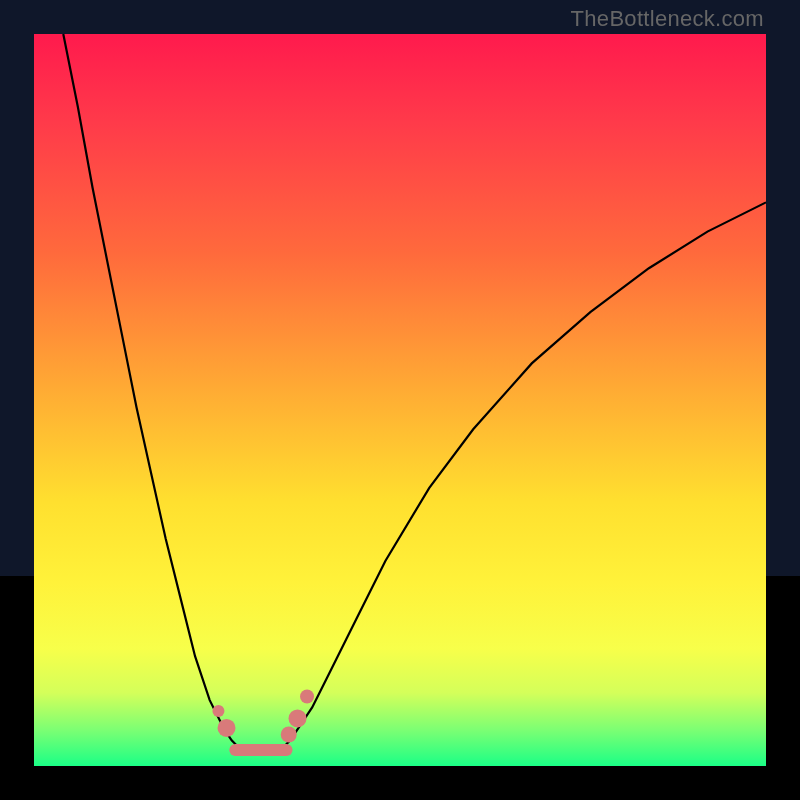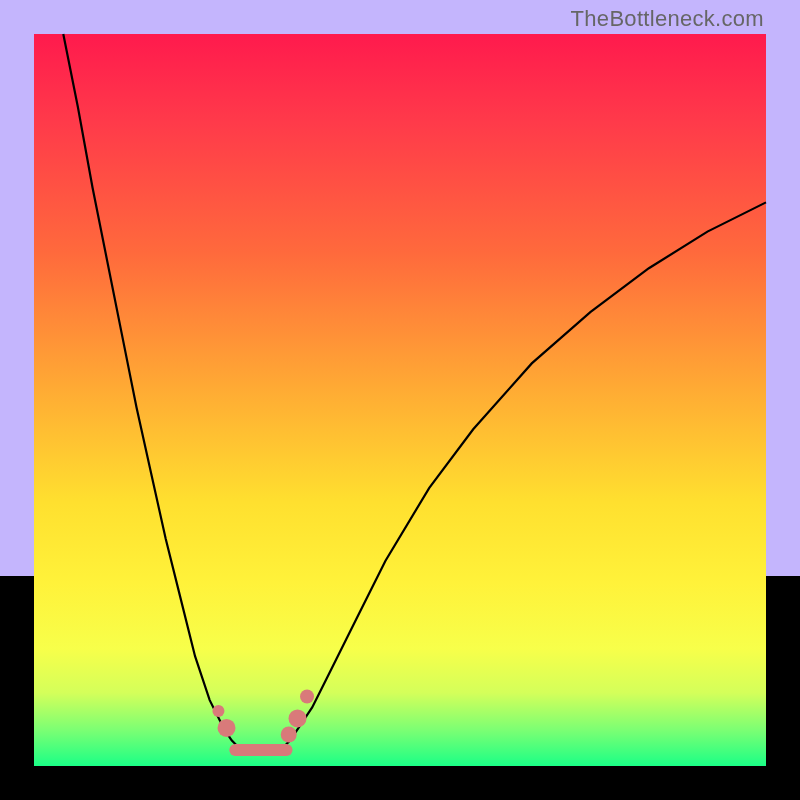--- a/index.html
+++ b/index.html
@@ -10,21 +10,21 @@
     overflow: hidden;
     background: #000;
     font-family: Arial, Helvetica, sans-serif;
   }
   .frame {
     position: absolute;
     left: 0;
     top: 0;
     width: 800px;
     height: 576px;
-    background: #c4b5fd;
+    background: #0f172a;
   }
   .plot-area {
     position: absolute;
     left: 34px;
     top: 34px;
     width: 732px;
     height: 732px;
     
     background: linear-gradient(
       to bottom,

